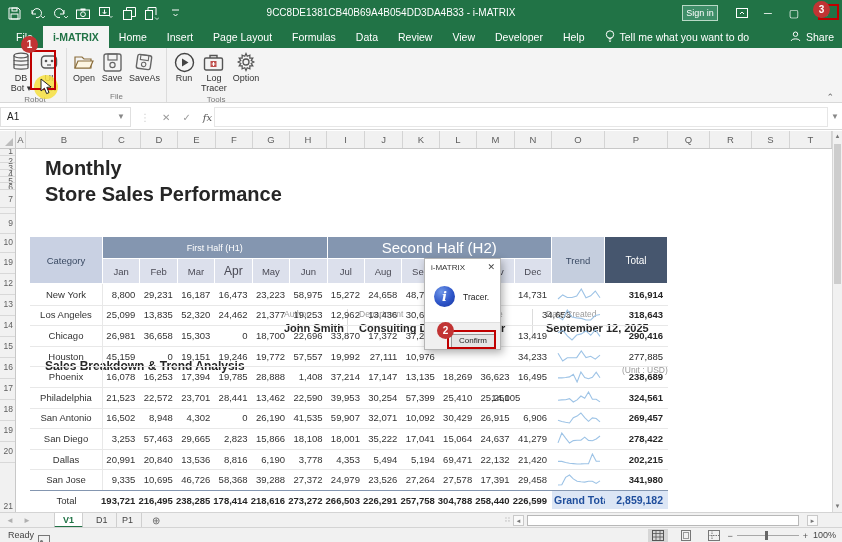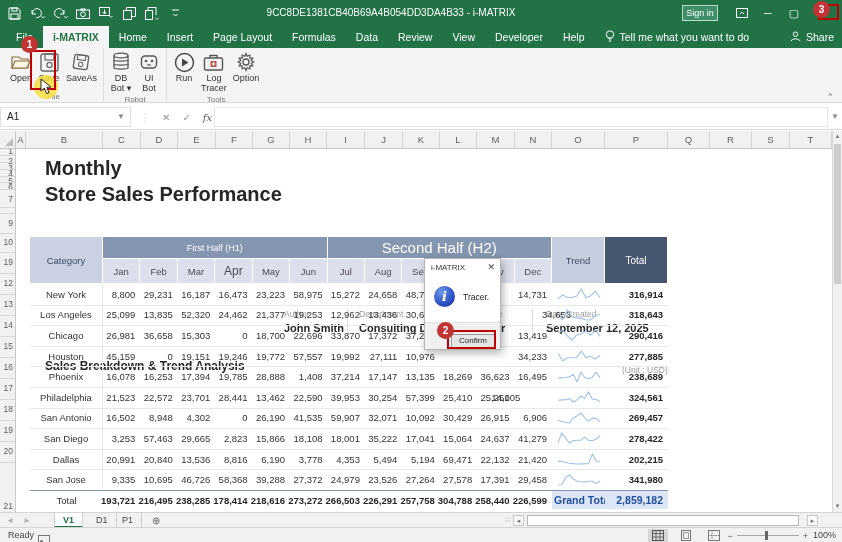--- a/index.html
+++ b/index.html
@@ -224,20 +224,48 @@
         </svg>
     </span>
     <span>Share</span>
   </div>
 
   <div class="ribbon" id="ribbon">
       <div class="rgroup">
         <div class="rbuttons">
           <div class="rbtn">
             <div class="ricon">
+              <svg width="20" height="20" viewBox="0 0 20 20">
+                <ellipse cx="10" cy="3.5" rx="7" ry="2.4" fill="none" stroke="#555" stroke-width="1.3"></ellipse>
+                <path d="M3 3.5 V16 C3 17.4 17 17.4 17 16 V3.5" fill="none" stroke="#555" stroke-width="1.3"></path>
+                <path d="M3 8 C3 9.4 17 9.4 17 8 M3 12 C3 13.4 17 13.4 17 12" fill="none" stroke="#555" stroke-width="1.3"></path>
+              </svg>
+            </div>
+            <div class="rlabel">DB</div>
+            <div class="rlabel">Bot ▾</div>
+          </div>
+          <div class="rbtn">
+            <div class="ricon">
+              <svg width="20" height="18" viewBox="0 0 20 18">
+                <rect x="2.5" y="3" width="15" height="12" rx="3.5" fill="none" stroke="#555" stroke-width="1.4"></rect>
+                <circle cx="7" cy="8" r="1.3" fill="#555"></circle>
+                <circle cx="13" cy="8" r="1.3" fill="#555"></circle>
+                <path d="M8 12 H12" stroke="#555" stroke-width="1.2"></path>
+              </svg>
+            </div>
+            <div class="rlabel">UI</div>
+            <div class="rlabel">Bot</div>
+          </div>
+        </div>
+        <div class="rgroup-label">Robot</div>
+      </div>
+      <div class="rgroup">
+        <div class="rbuttons">
+          <div class="rbtn">
+            <div class="ricon">
               <svg width="20" height="18" viewBox="0 0 20 18">
                 <path d="M1 4 H8 L10 6 H17 V15 H1 Z" fill="none" stroke="#8a6d3b" stroke-width="1.2"></path>
                 <path d="M1 15 L4 8 H19 L16 15 Z" fill="#fdf6e3" stroke="#8a6d3b" stroke-width="1.2"></path>
               </svg>
             </div>
             <div class="rlabel">Open</div>
           </div>
           <div class="rbtn">
             <div class="ricon">
               <svg width="19" height="19" viewBox="0 0 19 19">
@@ -255,48 +283,20 @@
                   <rect x="2" y="2" width="14" height="14" rx="2" fill="none" stroke="#666" stroke-width="1.4"></rect>
                   <rect x="5" y="2" width="8" height="5" fill="none" stroke="#666" stroke-width="1.1"></rect>
                   <circle cx="9" cy="11.5" r="2.2" fill="none" stroke="#666" stroke-width="1.1"></circle>
                 </g>
               </svg>
             </div>
             <div class="rlabel">SaveAs</div>
           </div>
         </div>
         <div class="rgroup-label">File</div>
-      </div>
-      <div class="rgroup">
-        <div class="rbuttons">
-          <div class="rbtn">
-            <div class="ricon">
-              <svg width="20" height="20" viewBox="0 0 20 20">
-                <ellipse cx="10" cy="3.5" rx="7" ry="2.4" fill="none" stroke="#555" stroke-width="1.3"></ellipse>
-                <path d="M3 3.5 V16 C3 17.4 17 17.4 17 16 V3.5" fill="none" stroke="#555" stroke-width="1.3"></path>
-                <path d="M3 8 C3 9.4 17 9.4 17 8 M3 12 C3 13.4 17 13.4 17 12" fill="none" stroke="#555" stroke-width="1.3"></path>
-              </svg>
-            </div>
-            <div class="rlabel">DB</div>
-            <div class="rlabel">Bot ▾</div>
-          </div>
-          <div class="rbtn">
-            <div class="ricon">
-              <svg width="20" height="18" viewBox="0 0 20 18">
-                <rect x="2.5" y="3" width="15" height="12" rx="3.5" fill="none" stroke="#555" stroke-width="1.4"></rect>
-                <circle cx="7" cy="8" r="1.3" fill="#555"></circle>
-                <circle cx="13" cy="8" r="1.3" fill="#555"></circle>
-                <path d="M8 12 H12" stroke="#555" stroke-width="1.2"></path>
-              </svg>
-            </div>
-            <div class="rlabel">UI</div>
-            <div class="rlabel">Bot</div>
-          </div>
-        </div>
-        <div class="rgroup-label">Robot</div>
       </div>
       <div class="rgroup">
         <div class="rbuttons">
           <div class="rbtn">
             <div class="ricon">
               <svg width="21" height="21" viewBox="0 0 21 21">
                 <circle cx="10.5" cy="10.5" r="9" fill="none" stroke="#444" stroke-width="1.4"></circle>
                 <path d="M8 6.5 L14.5 10.5 L8 14.5 Z" fill="#444"></path>
               </svg>
             </div>
@@ -531,21 +531,21 @@
           <div class="tcell num" style="left: 334.94px; top: 0px; width: 37.42px; height: 20.6px;">27,111</div>
           <div class="tcell num" style="left: 372.36px; top: 0px; width: 37.42px; height: 20.6px;">10,976</div>
           <div class="tcell num" style="left: 409.78px; top: 0px; width: 37.42px; height: 20.6px;"></div>
           <div class="tcell num" style="left: 447.2px; top: 0px; width: 37.42px; height: 20.6px;"></div>
           <div class="tcell num" style="left: 484.62px; top: 0px; width: 37.42px; height: 20.6px;">34,233</div>
           <div class="tcell ctr" style="left: 522px; top: 0px; width: 53px; height: 20.6px;">
             <svg width="44" height="12" viewBox="0 0 44 12">
               <polyline points="1.0,3.2 5.7,11.0 10.3,7.7 15.0,7.7 19.7,7.6 24.3,1.0 29.0,7.5 33.7,6.3 38.3,9.1 43.0,5.1" fill="none" stroke="#9dc3e6" stroke-width="1.1"></polyline>
             </svg>
           </div>
-          <div class="tcell num" style="left: 575px; top: 0px; width: 63px; height: 20.6px; font-weight: bold; color: rgb(38, 38, 38);">277,885</div>
+          <div class="tcell num" style="left: 575px; top: 0px; width: 63px; height: 20.6px; font-weight: normal; color: rgb(38, 38, 38);">277,885</div>
         </div>
         <div class="drow-border" style="top: 129.4px;"></div>
         <div style="position: absolute; left: 0px; top: 129.4px; width: 638px; height: 20.6px;">
           <div class="tcell ctr" style="left: 0px; top: 0px; width: 73px; height: 20.6px; border-right: 1px solid rgb(232, 232, 232);">Phoenix</div>
           <div class="tcell num" style="left: 73px; top: 0px; width: 37.42px; height: 20.6px;">16,078</div>
           <div class="tcell num" style="left: 110.42px; top: 0px; width: 37.42px; height: 20.6px;">16,253</div>
           <div class="tcell num" style="left: 147.84px; top: 0px; width: 37.42px; height: 20.6px;">17,394</div>
           <div class="tcell num" style="left: 185.26px; top: 0px; width: 37.42px; height: 20.6px;">19,785</div>
           <div class="tcell num" style="left: 222.68px; top: 0px; width: 37.42px; height: 20.6px;">28,888</div>
           <div class="tcell num" style="left: 260.1px; top: 0px; width: 37.42px; height: 20.6px;">1,408</div>

